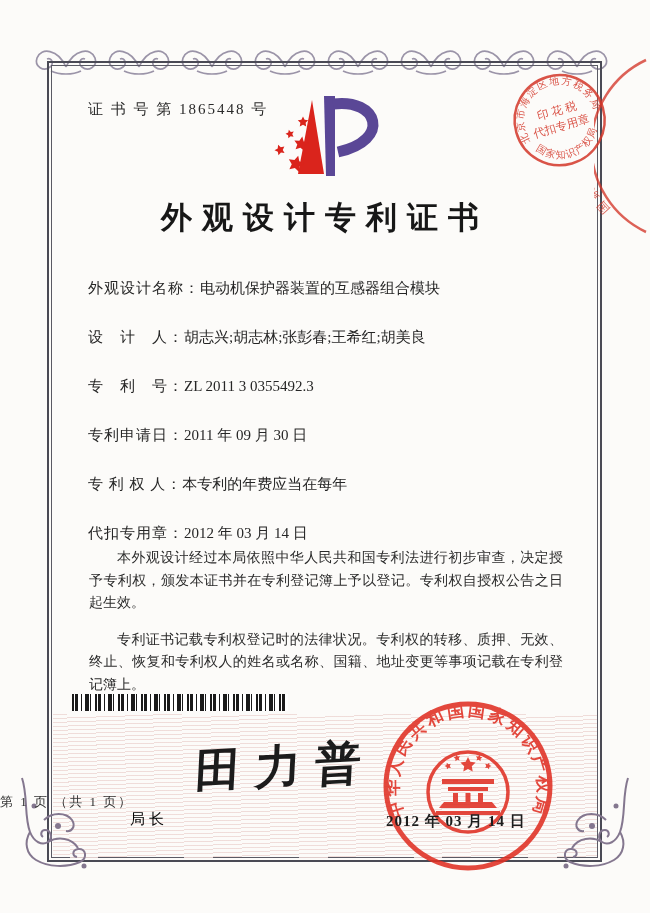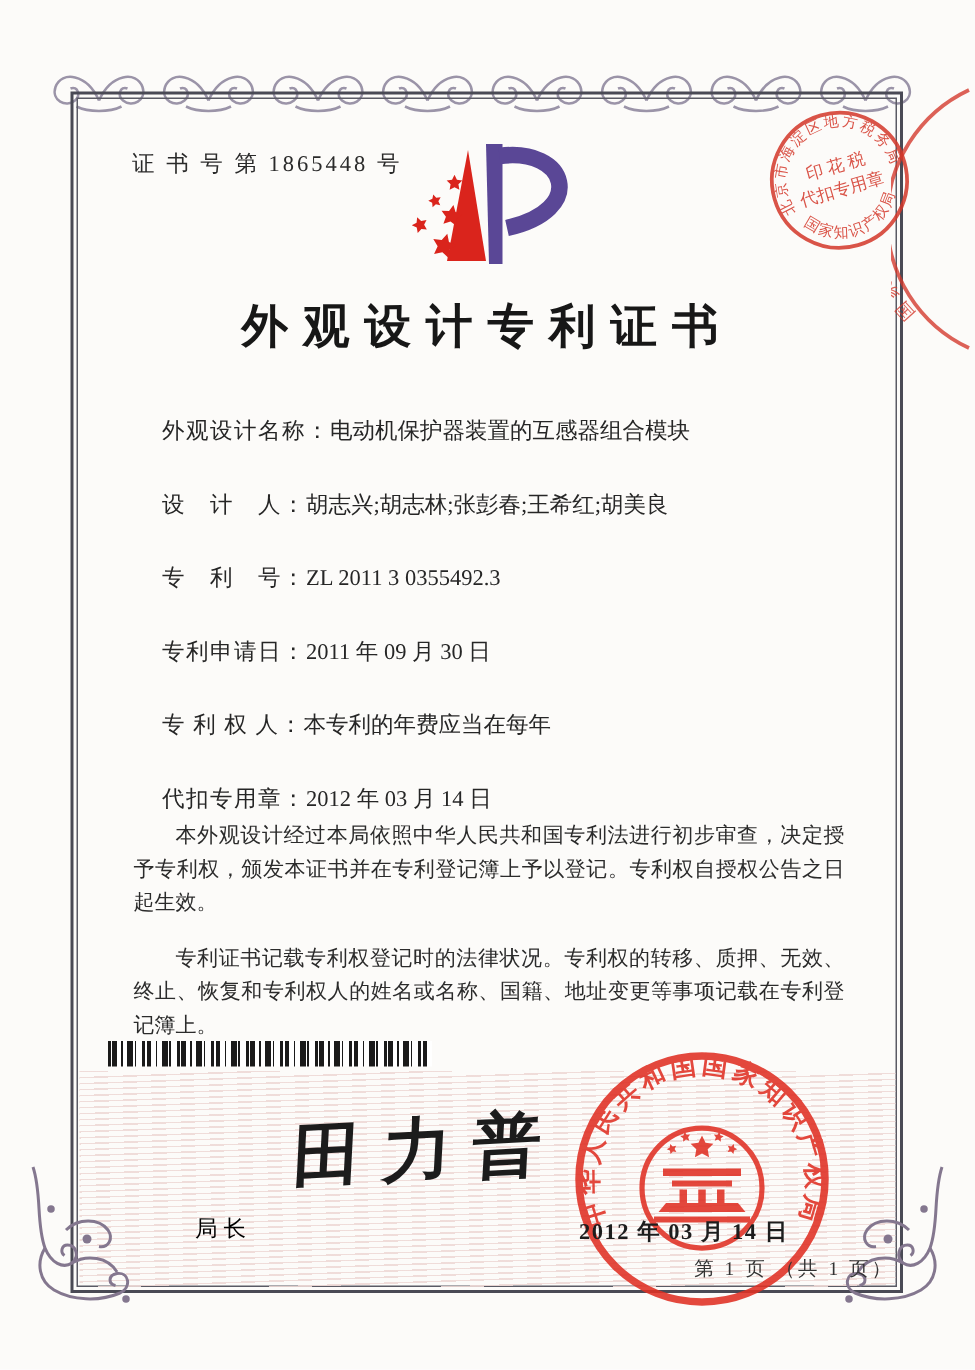--- a/index.html
+++ b/index.html
@@ -23,40 +23,40 @@
   .certno{position:absolute;left:88px;top:100px;font-size:15px;letter-spacing:2px;color:#2a2a2a;}
 
   .logo{position:absolute;left:240px;top:92px;}
 
   .taxstamp{position:absolute;left:486px;top:50px;transform:rotate(-16deg);opacity:.85;}
   .edgestamp{position:absolute;left:594px;top:56px;opacity:.78;}
 
   .title{position:absolute;left:0;top:197px;width:650px;text-align:center;
          font-size:31px;font-weight:700;letter-spacing:10px;color:#171717;white-space:nowrap;}
 
-  .fields{position:absolute;left:88px;top:278px;font-size:15px;color:#262626;margin-left:20px;}
+  .fields{position:absolute;left:88px;top:278px;font-size:15px;color:#262626;}
   .fieldrow{line-height:21px;margin-bottom:28px;white-space:nowrap;}
   .fieldrow .lbl{letter-spacing:1px;}
 
   .paras{position:absolute;left:75px;top:533px;width:502px;font-size:14px;
          line-height:22.5px;text-align:justify;color:#2b2b2b;}
   .paras p{margin:14px;text-indent:2em;}
 
   .barcode{position:absolute;left:72px;top:694px;width:216px;height:17px;
            background:repeating-linear-gradient(90deg,#1a1a1a 0 2px,#fff 2px 3px,#1a1a1a 3px 6px,#fff 6px 9px,#1a1a1a 9px 10px,#fff 10px 13px,#1a1a1a 13px 17px,#fff 17px 18px,#1a1a1a 18px 19px,#fff 19px 23px);}
 
   .signer{position:absolute;left:130px;top:810px;font-size:15px;letter-spacing:4px;color:#000000;}
   .signature{position:absolute;left:195px;top:736px;font-size:46px;letter-spacing:14px;
              font-weight:600;color:#1c1c1c;transform:rotate(-3deg) skewX(-6deg);white-space:nowrap;}
 
   .seal{position:absolute;left:382px;top:700px;opacity:.88;}
   .sealdate{position:absolute;left:386px;top:812px;font-size:15px;font-weight:600;
             letter-spacing:1px;color:#1d1d1d;white-space:nowrap;}
 
-  .footer{position:absolute;left:0;top:837px;width:596px;text-align:right;
+  .footer{position:absolute;left:0;top:793px;width:596px;text-align:left;
           font-size:13px;letter-spacing:2px;color:#333;}
 
   .cornerfl{position:absolute;}
   .fl-left{left:14px;top:776px;}
   .fl-right{left:544px;top:776px;}
 </style>
 </head>
 <body>
 
 <div class="page">

